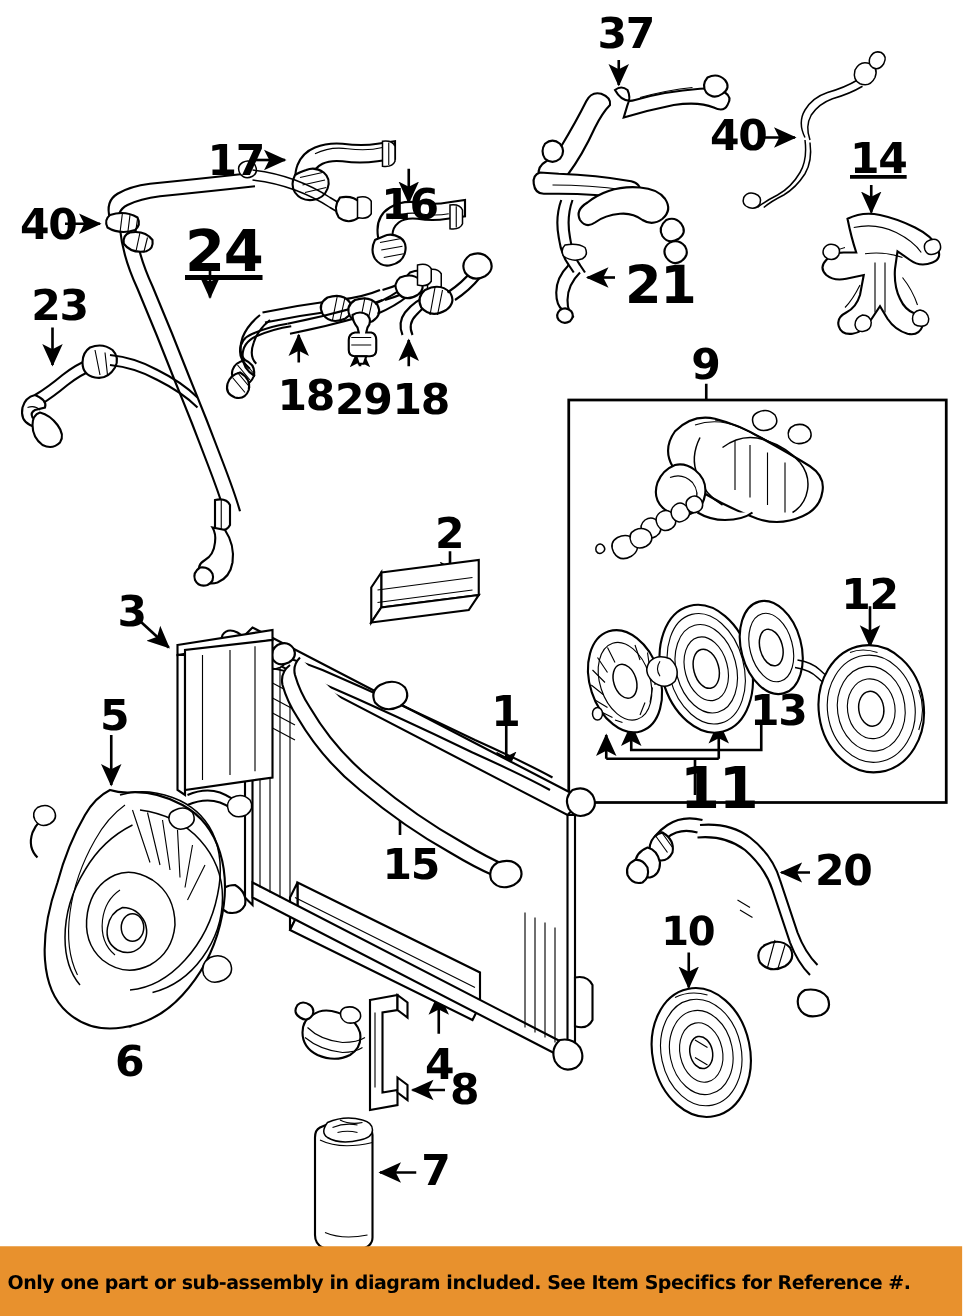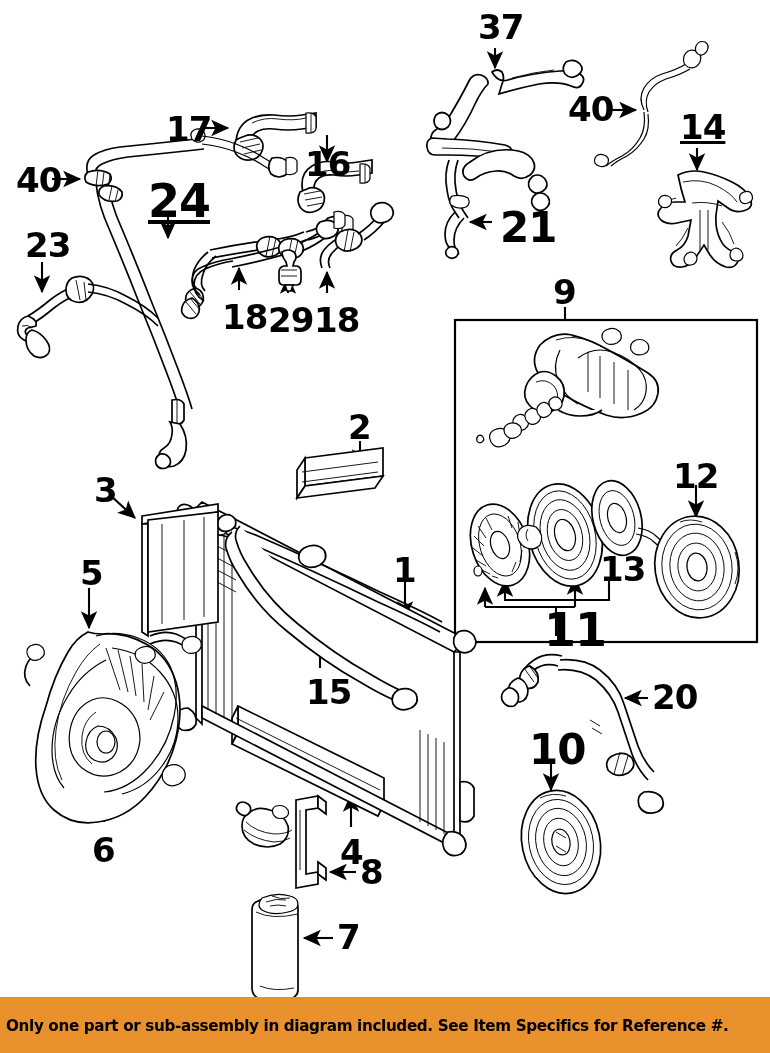--- a/index.html
+++ b/index.html
@@ -480,21 +480,21 @@
 
   <div class="callout" style="left:393px; top:553px; font-size:34px;">1</div>
   <div class="callout" style="left:348px; top:410px; font-size:34px;">2</div>
   <div class="callout" style="left:94px;  top:473px; font-size:34px;">3</div>
   <div class="callout" style="left:340px; top:835px; font-size:34px;">4</div>
   <div class="callout" style="left:80px;  top:556px; font-size:34px;">5</div>
   <div class="callout" style="left:92px;  top:833px; font-size:34px;">6</div>
   <div class="callout" style="left:337px; top:920px; font-size:34px;">7</div>
   <div class="callout" style="left:360px; top:855px; font-size:34px;">8</div>
   <div class="callout" style="left:553px; top:275px; font-size:34px;">9</div>
-  <div class="callout" style="left:529px; top:729px; font-size:42px;">10</div>
+  <div class="callout" style="left:529px; top:729px; font-size:32px;">10</div>
   <div class="callout" style="left:544px; top:607px; font-size:46px;">11</div>
   <div class="callout" style="left:673px; top:459px; font-size:34px;">12</div>
   <div class="callout" style="left:600px; top:552px; font-size:34px;">13</div>
   <div class="callout" style="left:680px; top:110px; font-size:34px;text-decoration:underline;">14</div>
   <div class="callout" style="left:306px; top:675px; font-size:34px;">15</div>
   <div class="callout" style="left:305px; top:100px; font-size:34px;margin-top:47px;">16</div>
   <div class="callout" style="left:166px; top:112px; font-size:34px;">17</div>
   <div class="callout" style="left:222px; top:300px; font-size:34px;">18</div>
   <div class="callout" style="left:652px; top:680px; font-size:34px;">20</div>
   <div class="callout" style="left:16px;  top:163px; font-size:34px;">40</div>

